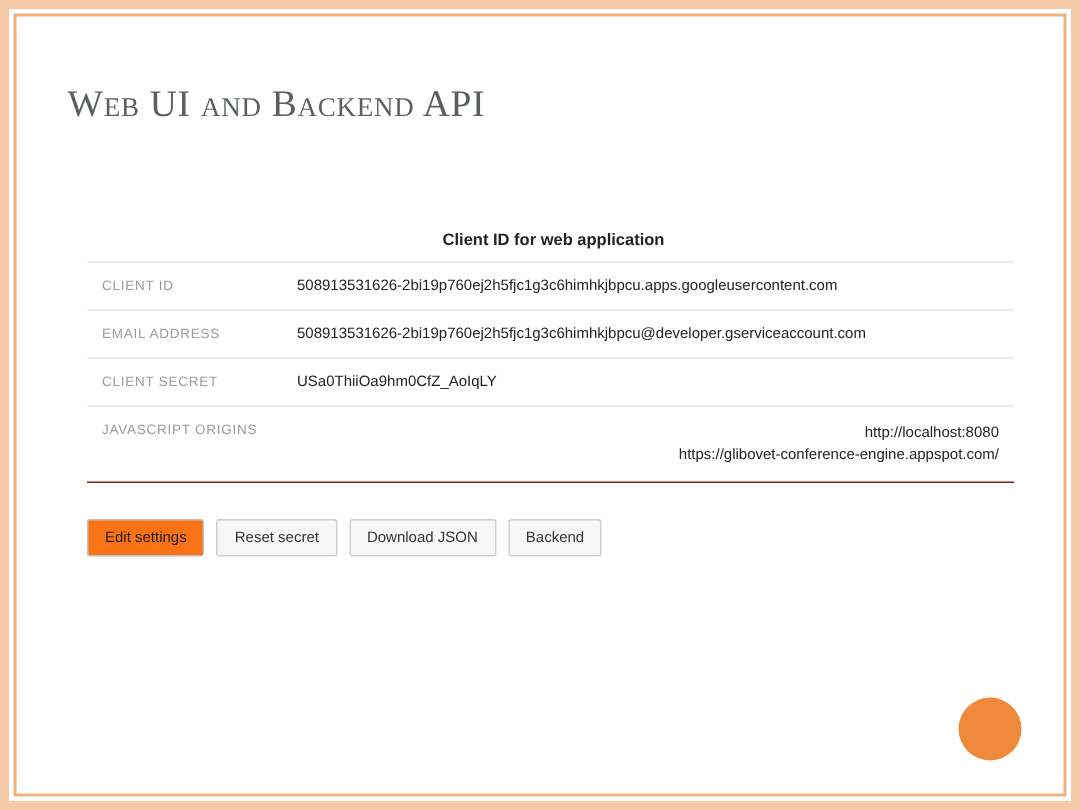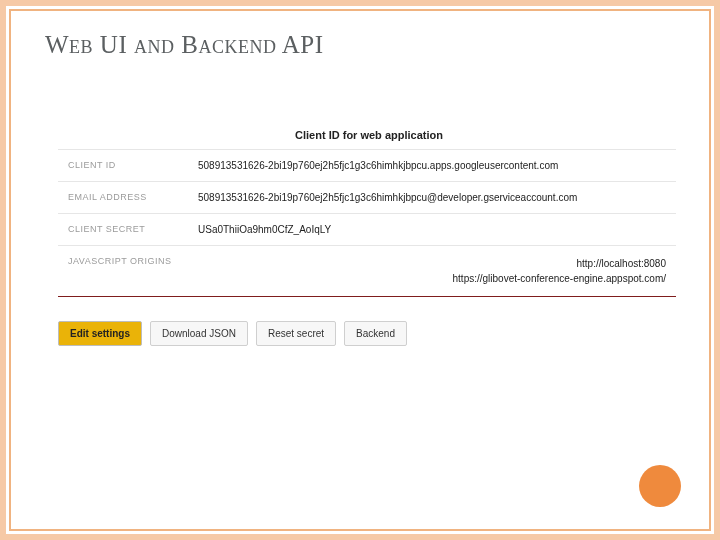--- a/index.html
+++ b/index.html
@@ -7,21 +7,21 @@
   .frame-outer {
     width: 720px; height: 540px;
     border: 6px solid #f6c9a6;
     position: relative;
     padding: 3px;
   }
   .frame-inner {
     width: 100%; height: 100%;
     border: 2px solid #f0b380;
     position: relative;
-    padding: 20px 34px 0 34px;
+    padding: 45px 34px 0 34px;
   }
   .slide-title {
     font-family: Georgia, 'Times New Roman', serif;
     font-variant: small-caps;
     font-size: 25px;
     color: #5b5f61;
     font-weight: 400;
     letter-spacing: 0.5px;
     margin-bottom: 70px;
   }
@@ -59,23 +59,23 @@
   .btn {
     font-size: 10px;
     color: #333;
     background: #f7f7f7;
     border: 1px solid #cfcfcf;
     border-radius: 2px;
     padding: 6px 11px;
     cursor: pointer;
   }
   .btn.primary {
-    background: #eab308;
+    background: #f97316;
     border: 1px solid #bdbdbd;
-    font-weight: 700;
+    font-weight: 400;
     color: #222;
   }
   .corner-circle {
     position: absolute;
     right: 28px;
     bottom: 22px;
     width: 42px; height: 42px;
     background: #ef8a3d;
     border-radius: 50%;
   }
@@ -109,20 +109,20 @@
         <td class="v">
               <div>http://localhost:8080</div>
               <div>https://glibovet-conference-engine.appspot.com/</div>
             </td>
       </tr>
     </tbody>
       </table>
 
     <div class="btn-row">
       <button class="btn primary">Edit settings</button>
+      <button class="btn">Reset secret</button>
       <button class="btn">Download JSON</button>
-      <button class="btn">Reset secret</button>
       <button class="btn">Backend</button>
     </div>
 
     <div class="corner-circle"></div>
   </div>
 </div>
 
 </body></html>

